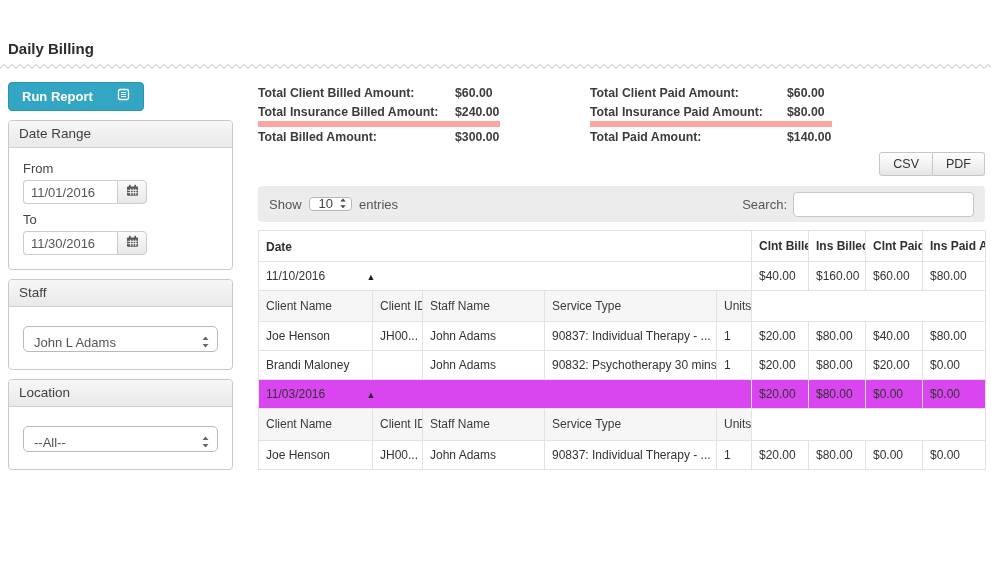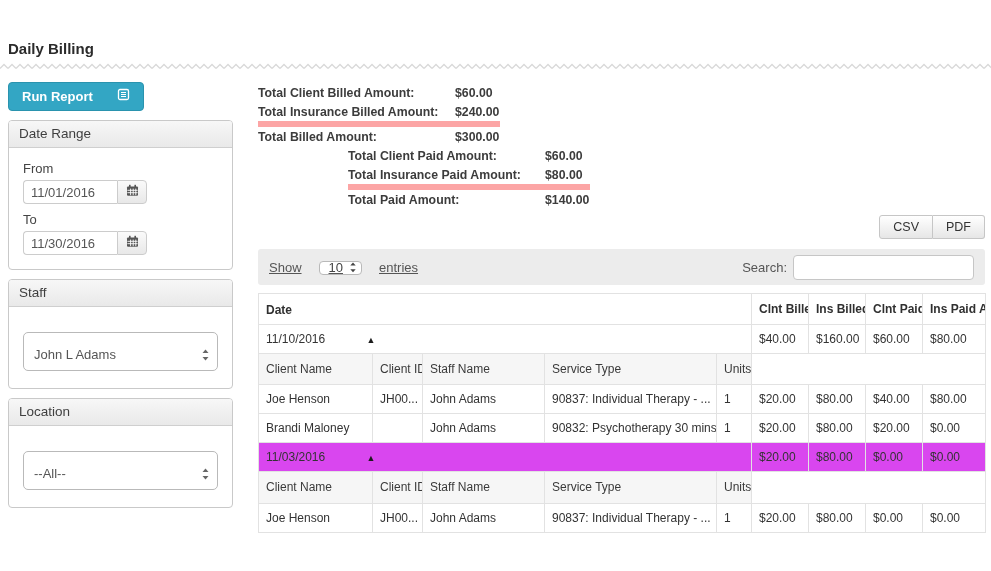--- a/index.html
+++ b/index.html
@@ -26,45 +26,45 @@
     padding:5px 10px 6px; font-size:13.5px; color:#3f3f3f; }
   .panel-body { padding:11px 14px 14px; }
   .field-label { font-size:13px; color:#444; margin:2px 0 4px; }
   .input-group { display:flex; }
   .input-group input { width:94px; height:24px; border:1px solid #ccc; border-right:none;
     border-radius:4px 0 0 4px; padding:0 7px; font-size:13px; color:#555;
     font-family:"Liberation Sans", sans-serif; }
   .addon-btn { width:30px; height:24px; border:1px solid #ccc; border-radius:0 4px 4px 0;
     background:linear-gradient(#fafafa,#e8e8e8); display:flex; align-items:center; justify-content:center; cursor:pointer; }
   .select { display:flex; align-items:center; justify-content:space-between;
-    border:1px solid #b9b9b9; border-radius:5px; background:#fff; height:39px;
-    padding:6px 8px 0 10px; font-size:13px; color:#555; cursor:pointer; margin-top:12px; }
+    border:1px solid #b9b9b9; border-radius:5px; background:#fff; height:26px;
+    padding:6px 8px 0 10px; font-size:13px; color:#555; cursor:pointer; margin-top:6px; }
   .panel-body.select-body { padding:13px 14px 17px; }
 
   
-  .summary { display:flex; margin-top:13px;flex-direction:column; }
+  .summary { display:flex; margin-top:13px; }
   .sum-col { width:242px; }
   .sum-col.right { margin-left:90px; }
   .sum-row { display:flex; line-height:18px; padding:0.5px 0; }
   .sum-row.total { border-top:6px solid #fca5a5; }
   .sum-label { width:197px; font-size:12.3px; font-weight:bold; color:#3c3c3c; flex:none; }
   .sum-value { font-size:12.3px; font-weight:bold; color:#3c3c3c; white-space:nowrap; }
 
   
   .export-row { display:flex; justify-content:flex-end; margin-top:6px; }
   .btn-export { height:24px; padding:0 13px; font-size:12.5px; color:#333;
     background:linear-gradient(#ffffff,#e6e6e6); border:1px solid #c6c6c6; cursor:pointer;
     font-family:"Liberation Sans", sans-serif; }
   .btn-export.csv { border-radius:3px 0 0 3px; }
   .btn-export.pdf { border-radius:0 3px 3px 0; border-left:none; }
 
   
   .controls { margin-top:10px; background:#ececec; border-radius:3px; height:36px;
     display:flex; align-items:center; justify-content:space-between; padding:0 11px; }
-  .controls-left { display:flex; align-items:flex-end; gap:17px; font-size:13px; color:#555;text-decoration:underline; }
+  .controls-left { display:flex; align-items:flex-start; gap:7px; font-size:13px; color:#555; }
   .mini-select { display:flex; align-items:center; background:#fff; border:1px solid #b9b9b9;
     border-radius:4px; height:14px; padding:0 5px 0 9px; gap:7px; font-size:13px; color:#444; cursor:pointer; }
   .controls-right { display:flex; align-items:center; gap:6px; font-size:13px; color:#555; }
   .search-input { width:181px; height:25px; border:1px solid #c6c6c6; border-radius:4px;
     padding:0 7px; font-size:13px; color:#444; font-family:"Liberation Sans", sans-serif; }
 
   
   table.report { margin-top:8px; width:727px; border-collapse:collapse; table-layout:fixed; }
   table.report th, table.report td { border:1px solid #e2e2e2; font-size:12px;
     padding:7px 7px; text-align:left; vertical-align:bottom; overflow:hidden; white-space:nowrap; }

